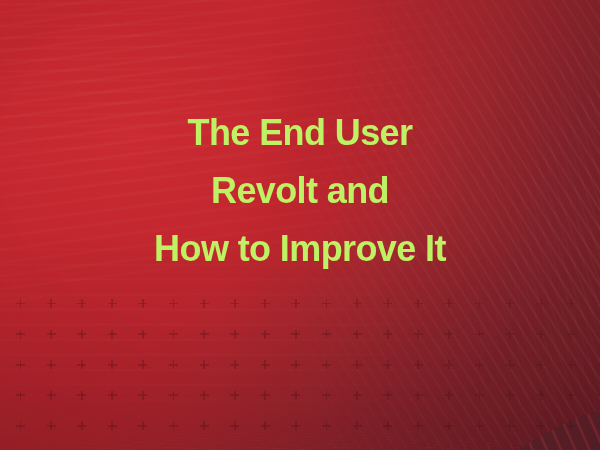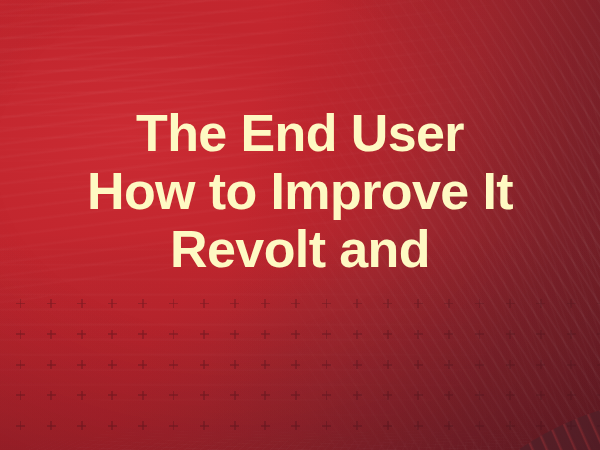--- a/index.html
+++ b/index.html
@@ -242,22 +242,22 @@
   .title-block {
     position: absolute;
     left: 0;
     right: 0;
     top: 104px;
     text-align: center;
     z-index: 20;
   }
   .title-line {
     display: block;
-    color: #fef9c3;
-    font-size: 52px;
+    color: #bef264;
+    font-size: 36px;
     line-height: 58px;
     font-weight: 700;
     letter-spacing: -0.6px;
     white-space: nowrap;
   }
 </style>
 </head>
 <body>
 
 <div id="slide">
@@ -382,17 +382,17 @@
       <span class="plus" style="left: 505.6px; top: 129.4px; opacity: 0.74;"></span>
       <span class="plus" style="left: 536.2px; top: 129.4px; opacity: 0.7;"></span>
       <span class="plus" style="left: 566.8px; top: 129.4px; opacity: 0.67;"></span>
       <span class="plus" style="left: 597.4px; top: 129.4px; opacity: 0.63;"></span>
     </div>
 
   <div class="vignette"></div>
 
   <div class="title-block">
     <span class="title-line">The End User</span>
+    <span class="title-line">Revolt and</span>
     <span class="title-line">How to Improve It</span>
-    <span class="title-line">Revolt and</span>
   </div>
 
 </div>
 
 </body></html>

